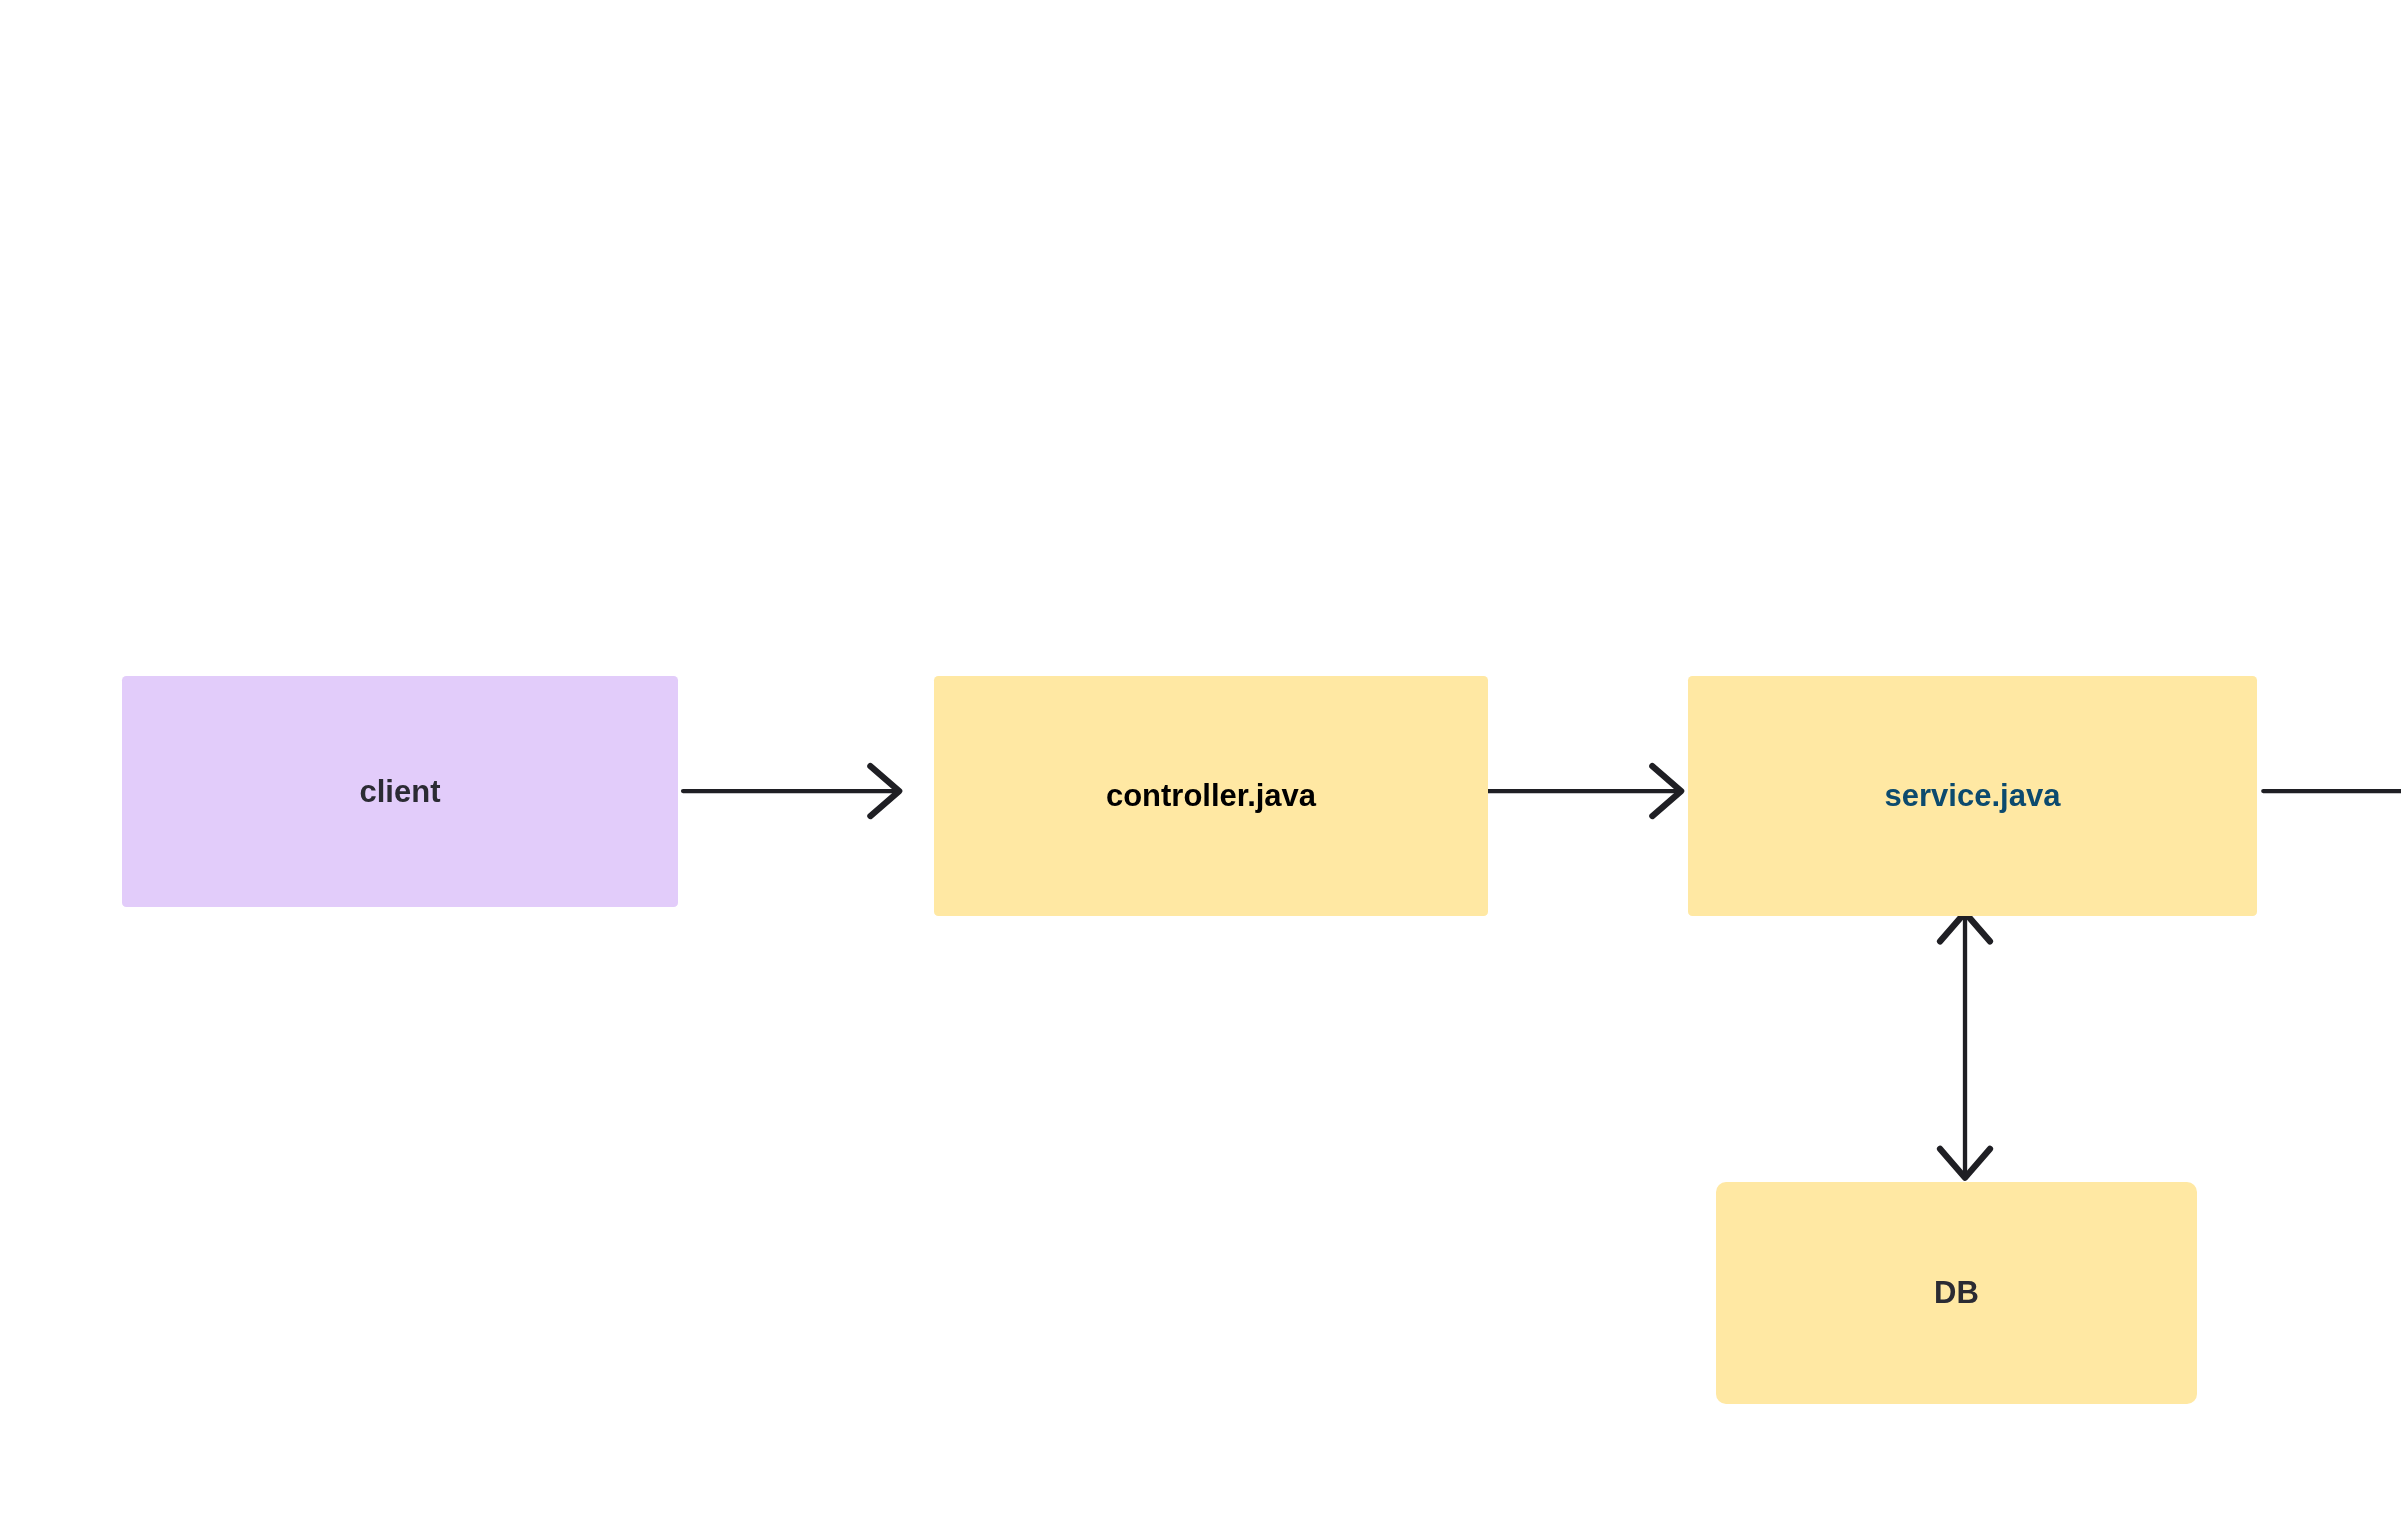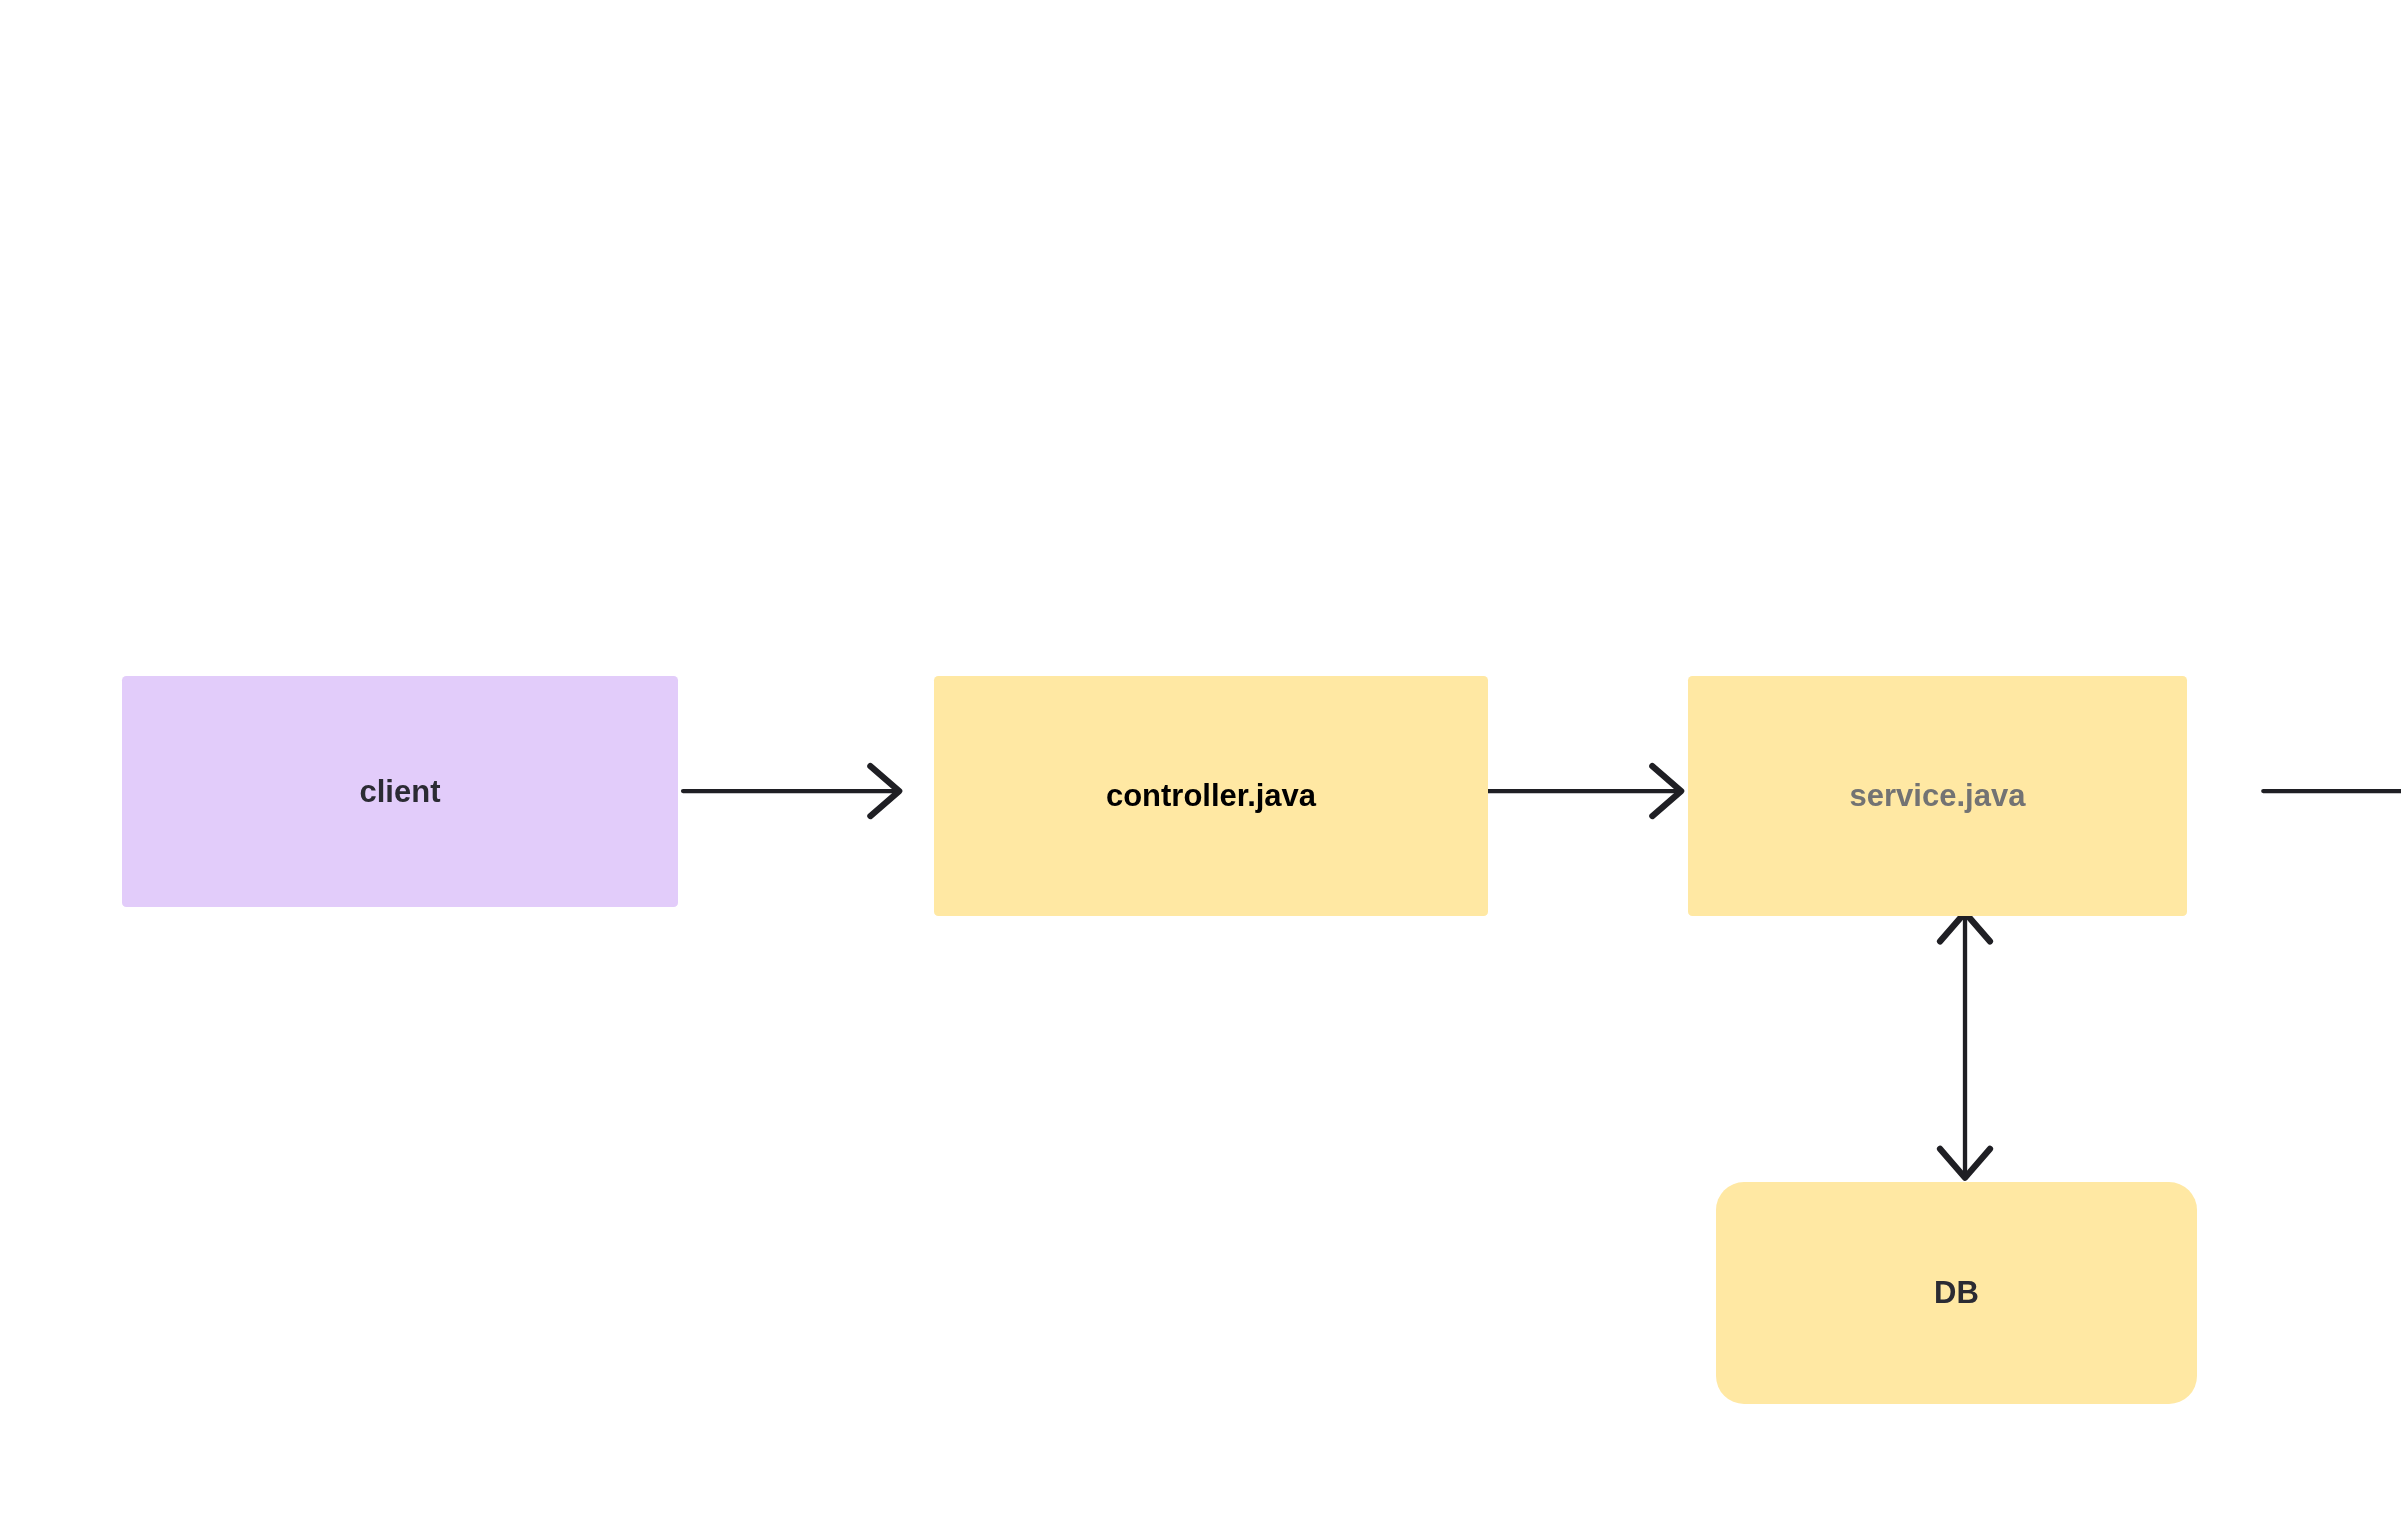--- a/index.html
+++ b/index.html
@@ -46,31 +46,31 @@
   .node-controller {
     left: 934px; top: 676px;
     width: 554px; height: 240px;
     background: #ffe8a3;
     border-radius: 4.3px;
     color: #000000;
     font-size: 31px;
   }
   .node-service {
     left: 1688px; top: 676px;
-    width: 499px; height: 240px;
+    width: 569px; height: 240px;
     background: #ffe8a3;
     border-radius: 4.3px;
-    color: #737373;
+    color: #0c4a6e;
     font-size: 31px;
   }
   .node-db {
     left: 1716px; top: 1182px;
     width: 481px; height: 222px;
     background: #ffe8a3;
-    border-radius: 28px;
+    border-radius: 10px;
     color: #2b2b33;
     font-size: 31px;
   }
 
   
   #connectors {
     position: absolute;
     left: 0; top: 0;
     width: 3150px;
     height: 1537px;

